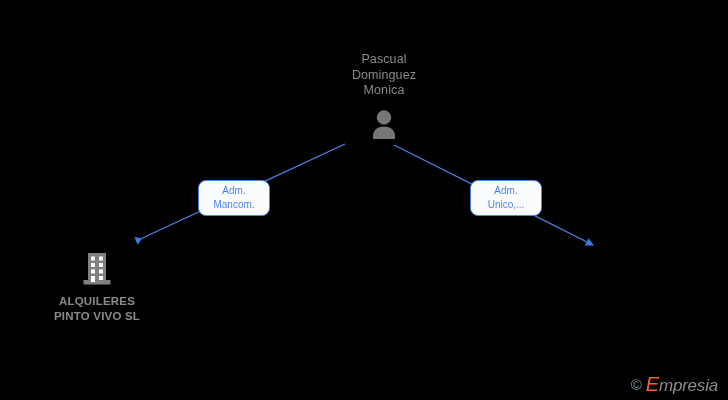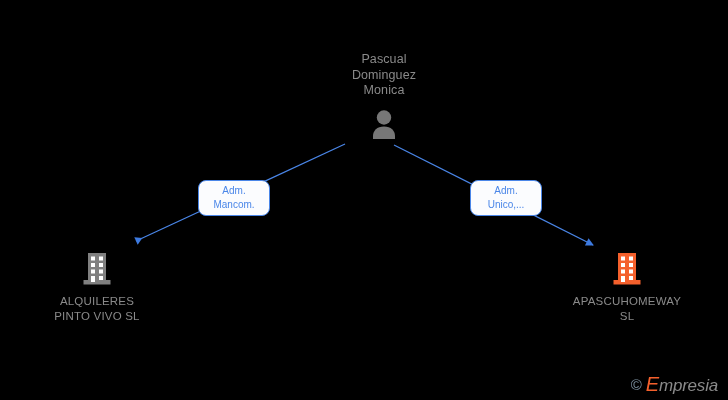--- a/index.html
+++ b/index.html
@@ -56,21 +56,21 @@
   .company-node.left  { left: 12px;  top: 252px; }
   .company-node.right { left: 542px; top: 252px; }
   .company-icon {
     width: 30px;
     height: 34px;
     display: block;
     margin: 0 auto 8px auto;
   }
   .company-name {
     font-size: 11.5px;
-    font-weight: normal;
+    font-weight: bold;
     line-height: 15px;
     color: #8a8a8a;
     letter-spacing: 0.2px;
     white-space: pre-line;
   }
 
   
   .edge-label {
     position: absolute;
     box-sizing: border-box;
@@ -170,35 +170,19 @@
       <rect x="17" y="11" width="4" height="4" fill="#ffffff"></rect>
       <rect x="9" y="17.5" width="4" height="4" fill="#ffffff"></rect>
       <rect x="17" y="17.5" width="4" height="4" fill="#ffffff"></rect>
       <rect x="9" y="24" width="4" height="6" fill="#ffffff"></rect>
       <rect x="17" y="24" width="4" height="4" fill="#ffffff"></rect>
     </svg>
     <div class="company-name">ALQUILERES
 PINTO VIVO SL</div>
   </div>
 
-  <div class="company-node right">
-    <svg class="company-icon" viewBox="0 0 30 34" xmlns="http://www.w3.org/2000/svg">
-      <rect x="6" y="1" width="18" height="29" fill="#f4602c"></rect>
-      <rect x="1.5" y="28" width="27" height="4.5" fill="#f4602c"></rect>
-      <rect x="9" y="4.5" width="4" height="4" fill="#ffffff"></rect>
-      <rect x="17" y="4.5" width="4" height="4" fill="#ffffff"></rect>
-      <rect x="9" y="11" width="4" height="4" fill="#ffffff"></rect>
-      <rect x="17" y="11" width="4" height="4" fill="#ffffff"></rect>
-      <rect x="9" y="17.5" width="4" height="4" fill="#ffffff"></rect>
-      <rect x="17" y="17.5" width="4" height="4" fill="#ffffff"></rect>
-      <rect x="9" y="24" width="4" height="6" fill="#ffffff"></rect>
-      <rect x="17" y="24" width="4" height="4" fill="#ffffff"></rect>
-    </svg>
-    <div class="company-name">APASCUHOMEWAY
-SL</div>
-  </div>
 
   <div class="watermark">
     <span class="wm-c">©</span>
     <span class="wm-text"><span class="wm-e">E</span><span>mpresia</span></span>
   </div>
 
 </div>
 
 </body></html>

